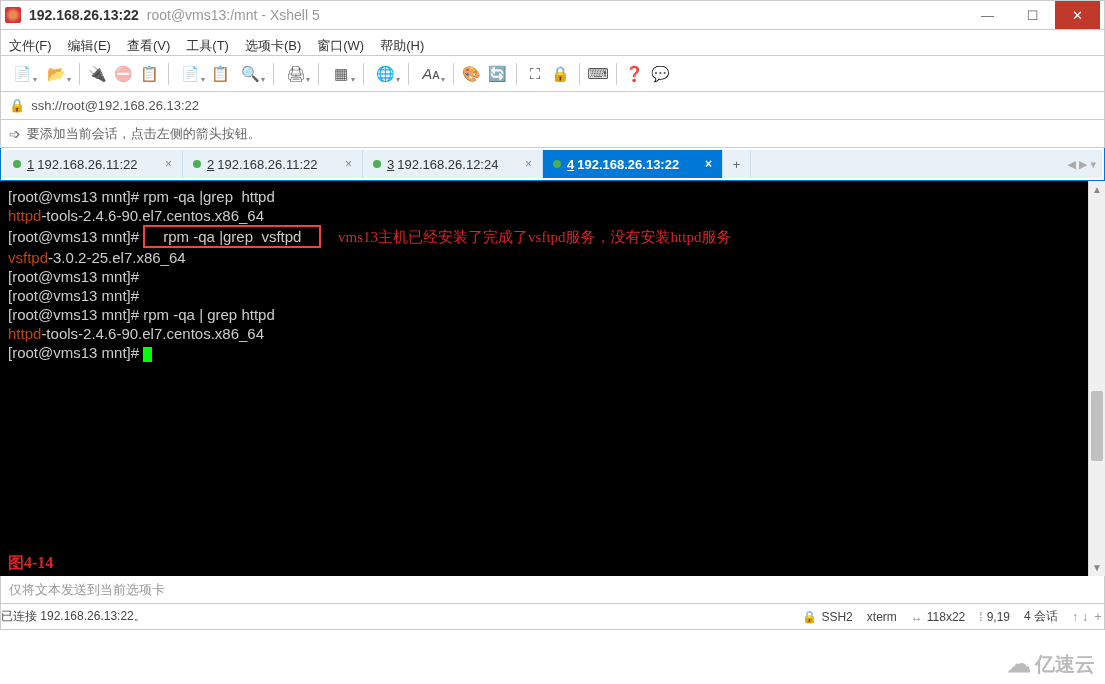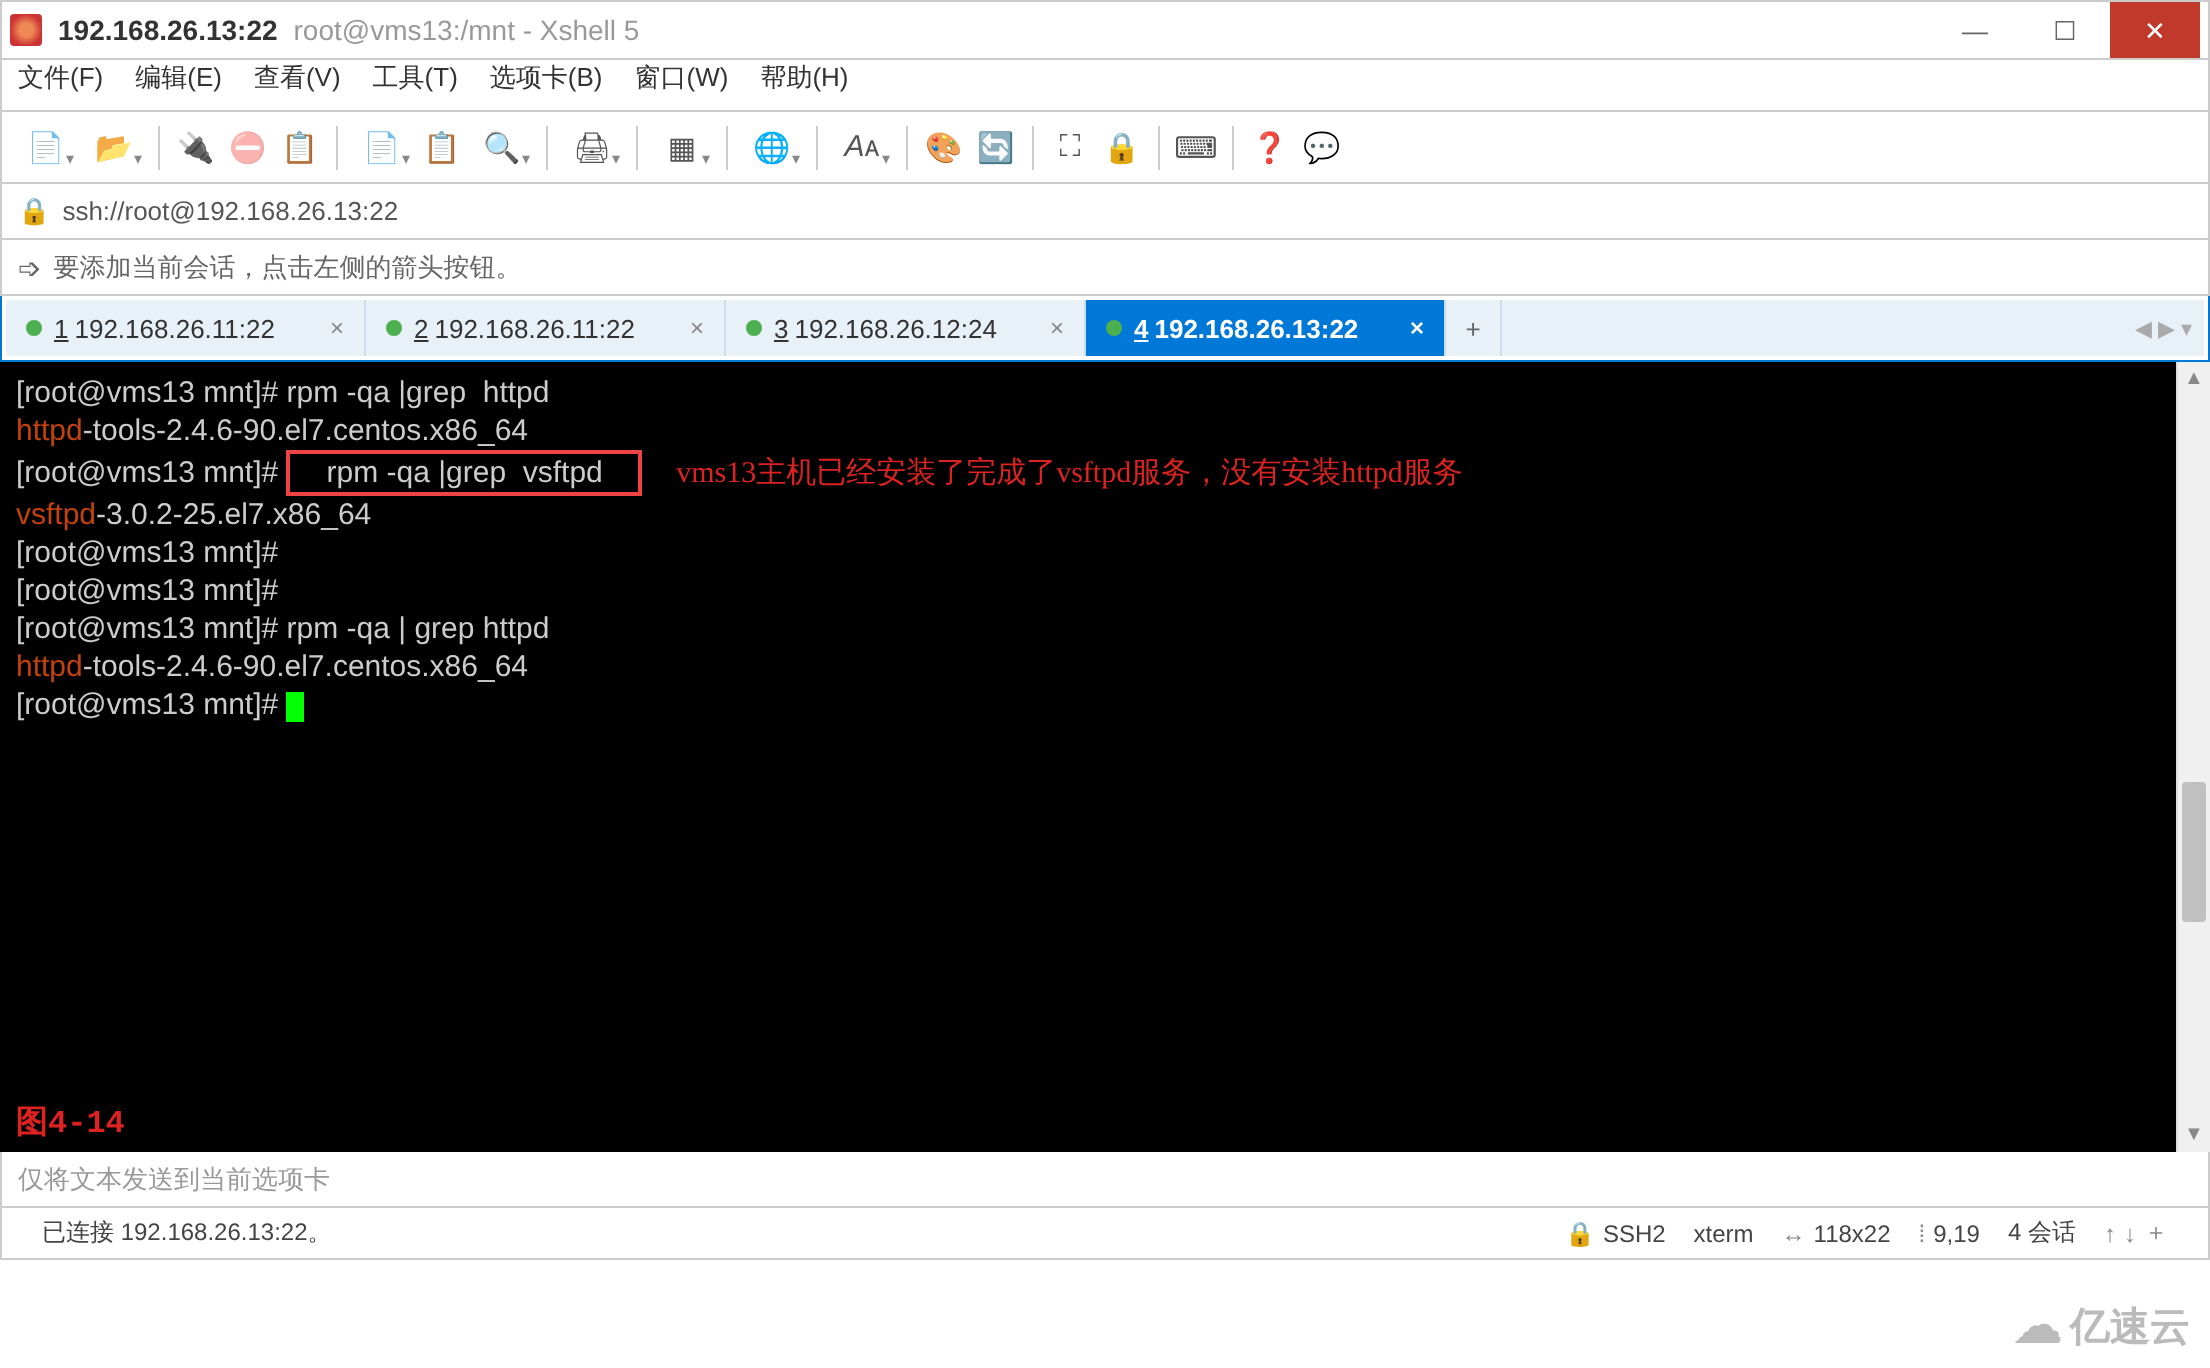--- a/index.html
+++ b/index.html
@@ -4,21 +4,21 @@
 <style>
 *{margin:0;padding:0;box-sizing:border-box;font-family:"Microsoft YaHei",Arial,sans-serif;}
 body{background:#fff;width:1105px;height:684px;overflow:hidden;position:relative;}
 .titlebar{height:30px;background:#fff;border:1px solid #ccc;display:flex;align-items:center;padding:0 4px;}
 .titlebar .appicon{width:16px;height:16px;background:radial-gradient(circle,#e85 30%,#c33 70%);border-radius:2px;margin-right:8px;}
 .titlebar .title-bold{font-weight:bold;font-size:14px;color:#333;}
 .titlebar .title-dim{font-size:14px;color:#999;margin-left:8px;}
 .titlebar .winbtns{margin-left:auto;display:flex;}
 .titlebar .winbtn{width:45px;height:28px;display:flex;align-items:center;justify-content:center;font-size:13px;color:#666;}
 .titlebar .winbtn.close{background:#c0392b;color:#fff;}
-.menubar{height:26px;border:1px solid #ccc;border-top:none;display:flex;align-items:flex-start;padding:0 8px;font-size:13px;color:#333;}
+.menubar{height:26px;border:1px solid #ccc;border-top:none;display:flex;align-items:flex-end;padding:0 8px;font-size:13px;color:#333;}
 .menubar .menu-item{margin-right:16px;cursor:pointer;}
 .toolbar{height:36px;border:1px solid #ccc;border-top:none;display:flex;align-items:center;padding:0 6px;gap:2px;}
 .toolbar .tbtn{width:24px;height:24px;display:flex;align-items:center;justify-content:center;color:#555;font-size:15px;}
 .toolbar .tbtn.dd{width:32px;position:relative;}
 .toolbar .tbtn.dd::after{content:"▾";font-size:8px;position:absolute;right:2px;bottom:2px;color:#888;}
 .toolbar .sep{width:1px;height:22px;background:#ccc;margin:0 4px;}
 .addrbar{height:28px;border:1px solid #ccc;border-top:none;display:flex;align-items:center;padding:0 8px;font-size:13px;color:#555;}
 .addrbar .lock{margin-right:6px;color:#888;}
 .hintbar{height:28px;border:1px solid #ccc;border-top:none;display:flex;align-items:center;padding:0 8px;font-size:13px;color:#666;}
 .hintbar .arrow{margin-right:6px;font-size:14px;}
@@ -32,29 +32,29 @@
 .tab.active .num{color:#fff;}
 .tab.active .x{color:#fff;}
 .tab.add{min-width:28px;width:28px;justify-content:center;color:#666;}
 .tabarrows{margin-left:auto;display:flex;align-items:center;padding:0 6px;color:#aaa;gap:4px;font-size:11px;}
 .terminal{background:#000;color:#ccc;font-family:"Consolas","Courier New",monospace;font-size:15px;line-height:19px;padding:6px 8px;height:395px;overflow:hidden;position:relative;}
 .terminal .line{white-space:pre;}
 .terminal .red{color:#c2410c;}
 .terminal .cursor{display:inline-block;width:9px;height:15px;background:#0f0;vertical-align:middle;}
 .terminal .redbox{border:2px solid #ef4444;display:inline-block;padding:0 18px;}
 .terminal .annot{color:#d22;font-family:"Microsoft YaHei";font-weight:normal;font-size:15px;}
-.terminal .figlabel{position:absolute;bottom:4px;left:8px;color:#d22;font-weight:bold;font-size:16px;font-family:Liberation Mono, monospace;}
+.terminal .figlabel{position:absolute;bottom:4px;left:8px;color:#d22;font-weight:bold;font-size:16px;font-family:Liberation Serif, serif;}
 .scroll{position:absolute;right:0;top:0;bottom:0;width:17px;background:#f0f0f0;border-left:1px solid #ddd;}
 .scroll .thumb{position:absolute;left:2px;right:2px;top:210px;height:70px;background:#c0c0c0;border-radius:2px;}
 .scroll .arr{position:absolute;left:0;right:0;height:17px;display:flex;align-items:center;justify-content:center;color:#888;font-size:10px;}
 .scroll .arr.up{top:0;}
 .scroll .arr.dn{bottom:0;}
 .termwrap{position:relative;}
 .sendbar{border:1px solid #ccc;border-top:none;height:28px;display:flex;align-items:center;padding:0 8px;font-size:13px;color:#999;}
-.statusbar{border:1px solid #ccc;border-top:none;height:26px;display:flex;align-items:center;padding:0 20px;font-size:12px;color:#444;}
+.statusbar{border:1px solid #ccc;border-top:none;height:26px;display:flex;align-items:center;padding:0 0;font-size:12px;color:#444;}
 .statusbar .spacer{flex:1;}
 .statusbar .cell{margin-left:14px;display:flex;align-items:center;gap:4px;}
 .statusbar .ico{color:#888;font-size:12px;}
 .watermark{position:absolute;right:10px;bottom:6px;font-size:20px;color:#bbb;font-weight:bold;display:flex;align-items:center;gap:4px;}
 .watermark .cloud{font-size:24px;}
 </style>
 </head>
 <body>
 
 <div class="titlebar">

